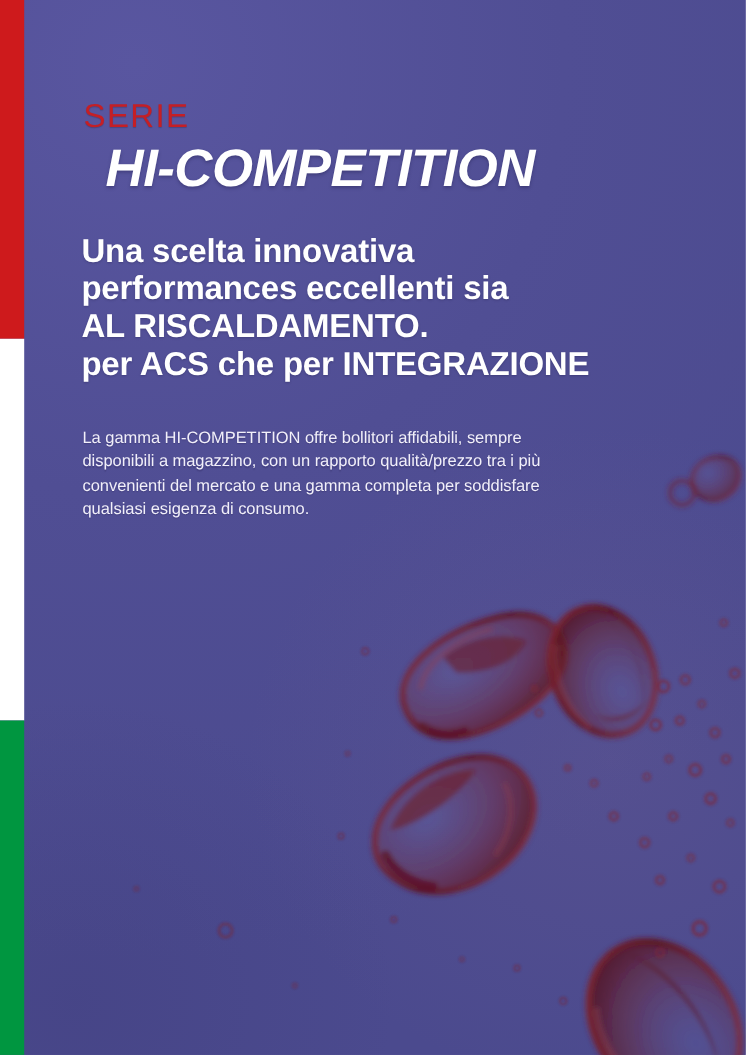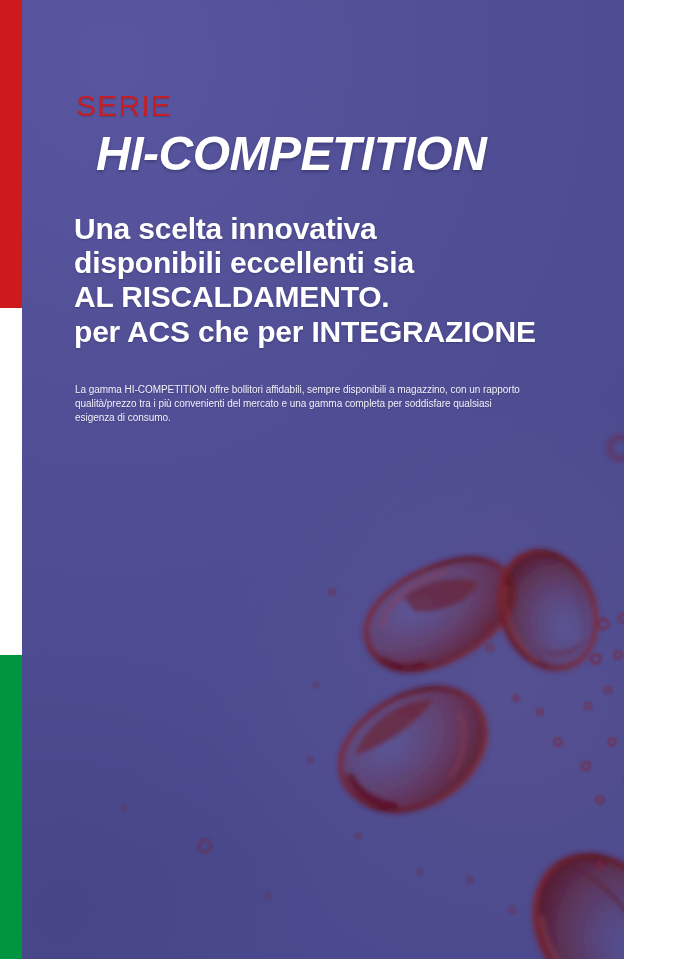--- a/index.html
+++ b/index.html
@@ -3,21 +3,21 @@
 <meta charset="utf-8">
 <title>HI-COMPETITION</title>
 <style>
   html, body {
     margin: 0;
     padding: 0;
     background: #ffffff;
   }
   #page {
     position: relative;
-    width: 624px;
+    width: 678px;
     height: 959px;
     overflow: hidden;
     background: #504e94;
     font-family: "Liberation Sans", sans-serif;
   }
 
   
   .bg-base {
     position: absolute;
     inset: 0;
@@ -100,21 +100,21 @@
     line-height: 1.14;
     letter-spacing: -0.2px;
     text-shadow: 0 1px 2px rgba(30,25,70,0.30);
   }
   .headline span { display: block; white-space: nowrap; }
   .blurb {
     position: absolute;
     left: 75px;
     top: 373px;
     width: 452px;
-    font-size: 10px;
+    font-size: 15px;
     font-weight: 400;
     color: #f2f0fa;
     line-height: 1.42;
     letter-spacing: -0.05px;
     text-shadow: 0 1px 1px rgba(30,25,70,0.25);
   }
 </style>
 </head>
 <body>
 
@@ -241,21 +241,21 @@
   </div>
 
   <div class="content">
 
     <div class="serie">SERIE</div>
 
     <div class="brand">HI-COMPETITION</div>
 
     <div class="headline">
       <span>Una scelta innovativa</span>
-      <span>disponibili eccellenti sia</span>
+      <span>performances eccellenti sia</span>
       <span>AL RISCALDAMENTO.</span>
       <span>per ACS che per INTEGRAZIONE</span>
     </div>
 
     <p class="blurb">La gamma HI-COMPETITION offre bollitori affidabili, sempre disponibili a magazzino, con un rapporto qualità/prezzo tra i più convenienti del mercato e una gamma completa per soddisfare qualsiasi esigenza di consumo.</p>
 
   </div>
 </div>
 
 </body></html>

